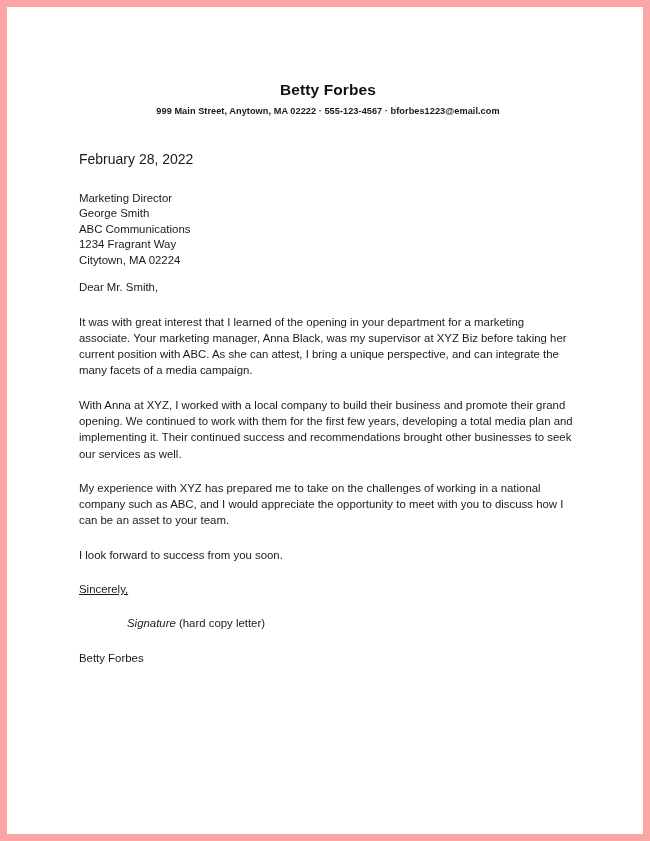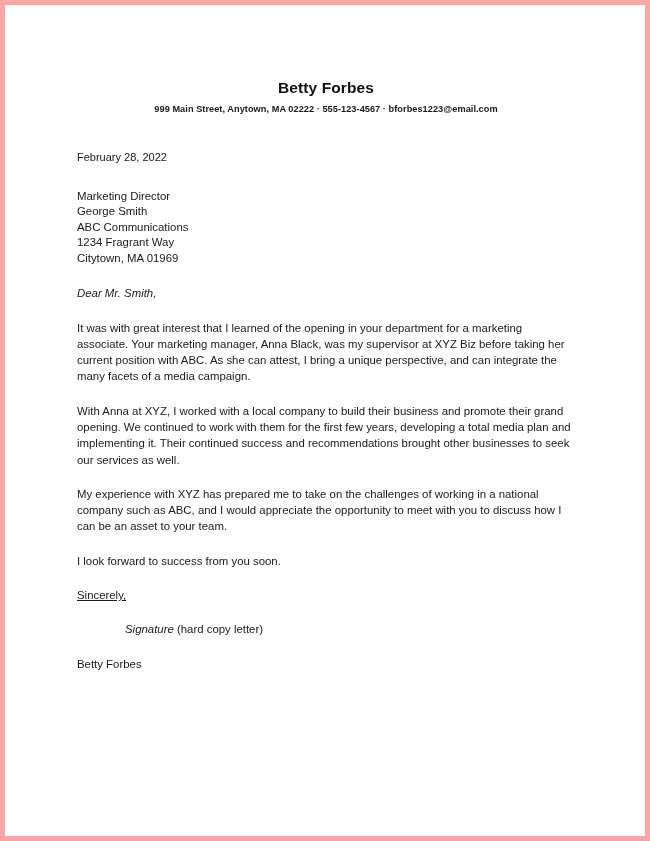--- a/index.html
+++ b/index.html
@@ -13,21 +13,21 @@
     font-family: "Liberation Sans", sans-serif;
     color: #1a1a1a;
     -webkit-font-smoothing: antialiased;
   }
   .page {
     position: relative;
     width: 650px;
     height: 841px;
     box-sizing: border-box;
     background: #ffffff;
-    border: 5px solid #fca5a5;
+    border: 7px solid #fca5a5;
     overflow: hidden;
   }
   .content {
     position: absolute;
     left: 72px;
     top: 0;
     width: 498px;
   }
 
   
@@ -47,36 +47,35 @@
     font-size: 9.2px;
     font-weight: bold;
     letter-spacing: 0.05px;
     line-height: 12px;
     color: #1a1a1a;
   }
 
   
   .date-line {
     margin-top: 35px;
-    font-size: 11px;
+    font-size: 14px;
     line-height: 15.5px;
   }
   .recipient {
     margin-top: 23px;
     font-size: 11.4px;
     line-height: 15.5px;
   }
   .recipient div {
     white-space: nowrap;
   }
   .salutation {
-    margin-top: 20px;
+    margin-top: 12px;
     font-size: 11.4px;
     line-height: 15.5px;
-    font-style: italic;
   }
   .body-paragraphs {
     margin-top: 3px;
   }
   .para {
     margin-top: 18px;
     font-size: 11.4px;
     line-height: 16.3px;
     text-align: left;
   }
@@ -112,21 +111,21 @@
       <div class="sender-contact">999 Main Street, Anytown, MA 02222 · 555-123-4567 · bforbes1223@email.com</div>
     </div>
 
     <div class="date-line">February 28, 2022</div>
 
     <div class="recipient">
       <div>Marketing Director</div>
       <div>George Smith</div>
       <div>ABC Communications</div>
       <div>1234 Fragrant Way</div>
-      <div>Citytown, MA 01969</div>
+      <div>Citytown, MA 02224</div>
     </div>
 
     <div class="salutation">Dear Mr. Smith,</div>
 
     <div class="body-paragraphs">
       <p class="para">It was with great interest that I learned of the opening in your department for a marketing associate. Your marketing manager, Anna Black, was my supervisor at XYZ Biz before taking her current position with ABC. As she can attest, I bring a unique perspective, and can integrate the many facets of a media campaign.</p>
       <p class="para">With Anna at XYZ, I worked with a local company to build their business and promote their grand opening. We continued to work with them for the first few years, developing a total media plan and implementing it. Their continued success and recommendations brought other businesses to seek our services as well.</p>
       <p class="para">My experience with XYZ has prepared me to take on the challenges of working in a national company such as ABC, and I would appreciate the opportunity to meet with you to discuss how I can be an asset to your team.</p>
       <p class="para">I look forward to success from you soon.</p>
     </div>

